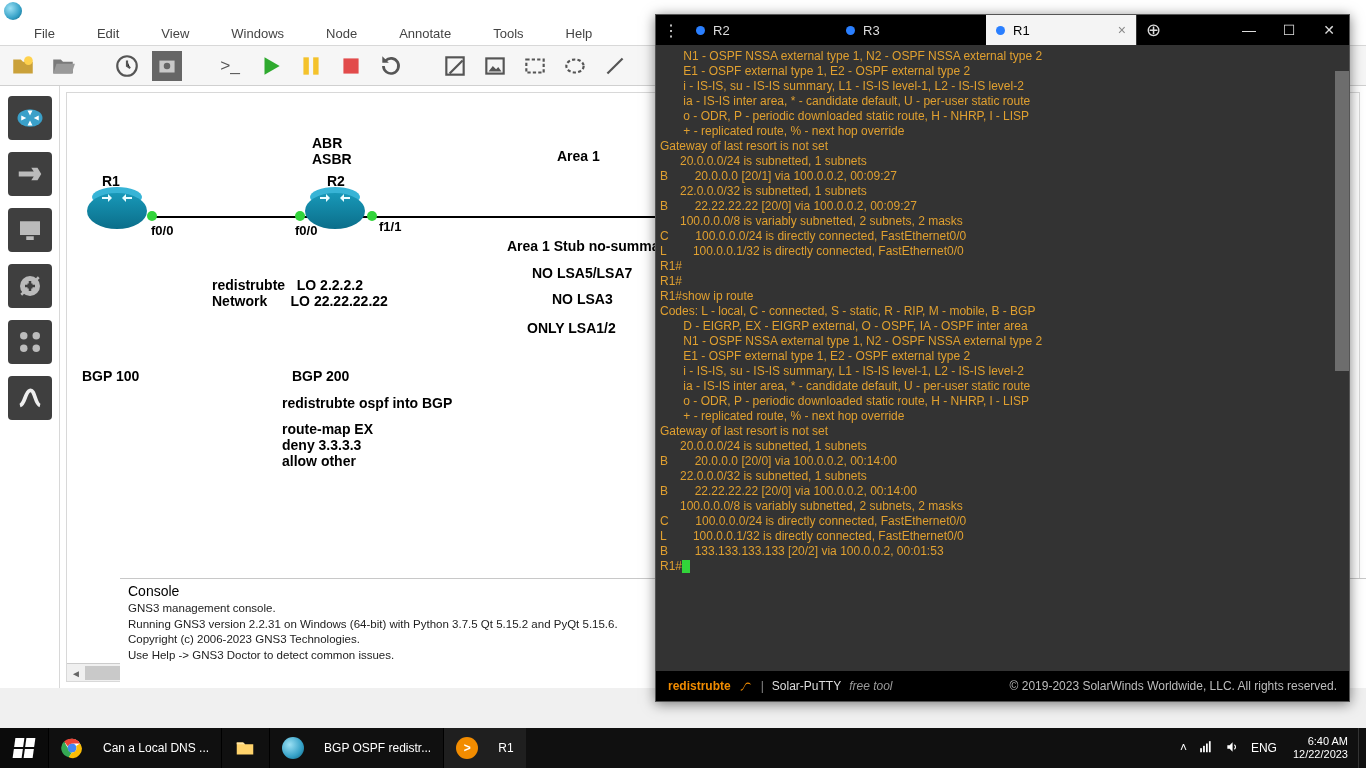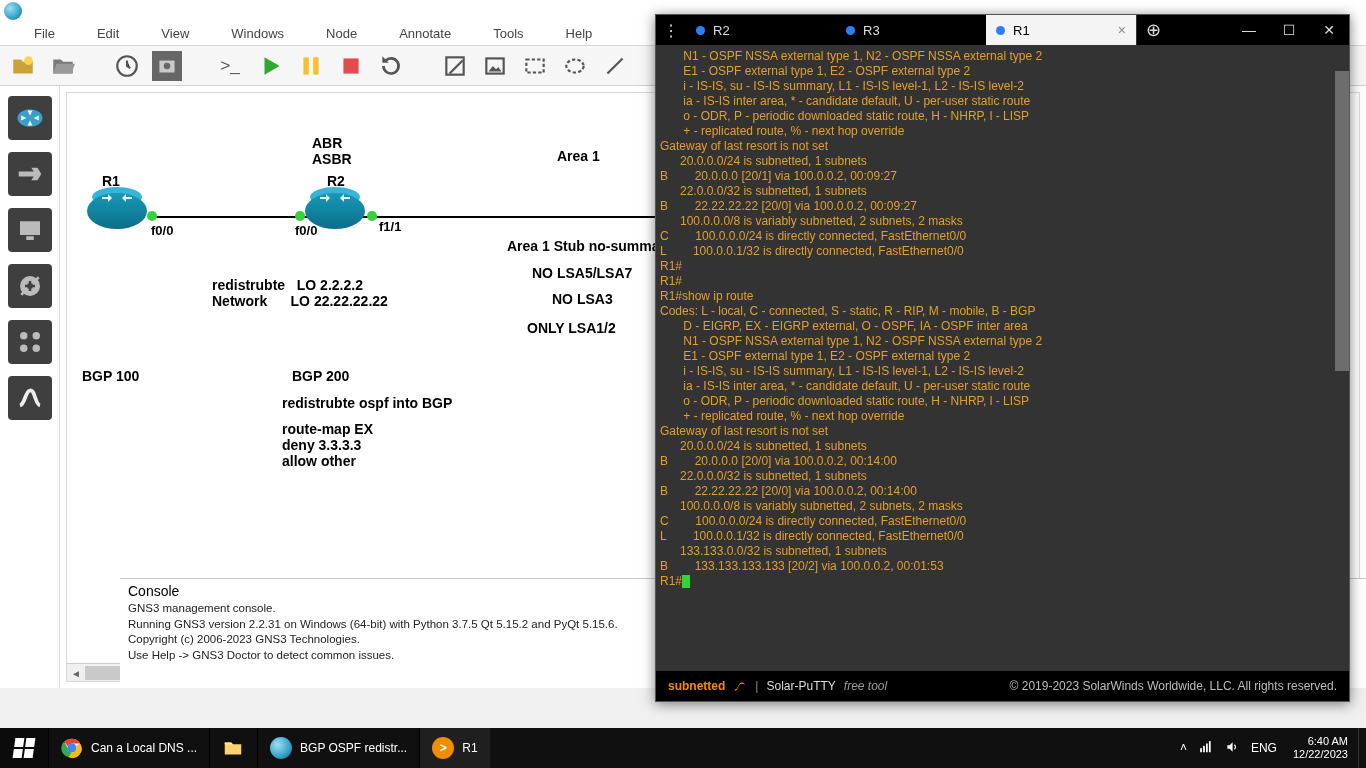--- a/index.html
+++ b/index.html
@@ -68,21 +68,21 @@
 .pstatus .free { color:#9a9a9a; font-style:italic; }
 .pstatus .copy { margin-left:auto; color:#bdbdbd; }
 
 
 .gstat { position:absolute; left:0; right:0; bottom:0; height:22px; background:#fff; border-top:1px solid #d8d8d8; display:flex; justify-content:flex-end; align-items:center; padding:0 8px; font-size:12px; color:#555; gap:4px;}
 .gstat .warn { color:#d9534f; }
 
 
 .taskbar { position:absolute; left:0; right:0; bottom:0; height:40px; background:#101010; display:flex; align-items:stretch; color:#fff; font-size:12px; }
 .taskbar .start { width:48px; background:#0b0b0b; display:flex; align-items:center; justify-content:center; }
-.taskbar .titem { display:flex; align-items:center; gap:8px; padding:0 12px; min-width:60px; border-left:1px solid #000; }
+.taskbar .titem { display:flex; align-items:center; gap:20px; padding:0 12px; min-width:60px; border-left:1px solid #000; }
 .taskbar .titem.active { background:#1f1f1f; }
 .taskbar .titem .ic { width:22px; height:22px; border-radius:3px; display:inline-flex; align-items:center; justify-content:center; }
 .taskbar .spacer { flex:1; }
 .taskbar .tray { display:flex; align-items:center; gap:12px; padding:0 6px; }
 .taskbar .clock { text-align:right; padding:0 10px; line-height:1.2; display:flex; flex-direction:column; justify-content:center; font-size:11px;}
 .taskbar .showdesk { width:8px; border-left:1px solid #333; }
 
 .winlogo { display:grid; grid-template-columns:9px 9px; grid-template-rows:9px 9px; gap:2px; transform: skewX(-8deg);}
 .winlogo span{ background:#fff; }
 </style>
@@ -365,31 +365,30 @@
         <div class="line"></div>
         <div class="line">Gateway of last resort is not set</div>
         <div class="line"></div>
         <div class="line">      20.0.0.0/24 is subnetted, 1 subnets</div>
         <div class="line">B        20.0.0.0 [20/0] via 100.0.0.2, 00:14:00</div>
         <div class="line">      22.0.0.0/32 is subnetted, 1 subnets</div>
         <div class="line">B        22.22.22.22 [20/0] via 100.0.0.2, 00:14:00</div>
         <div class="line">      100.0.0.0/8 is variably subnetted, 2 subnets, 2 masks</div>
         <div class="line">C        100.0.0.0/24 is directly connected, FastEthernet0/0</div>
         <div class="line">L        100.0.0.1/32 is directly connected, FastEthernet0/0</div>
-        <div class="line">      133.133.0.0/32 is subnetted, 1 subnets</div>
         <div class="line">B        133.133.133.133 [20/2] via 100.0.0.2, 00:01:53</div>
       </div>
     <div class="line"><span>R1#</span><span class="cursor"></span></div>
     <div class="scrollbar">
         <div class="thumb"></div>
       </div>
   </div>
 
   <div class="pstatus">
-    <span class="sw">subnetted</span>
+    <span class="sw">redistrubte</span>
     <svg width="14" height="14" viewBox="0 0 24 24">
         <path fill="#f28c00" d="M3 18c6 0 6-12 12-12 4 0 6 4 6 4s-3-2-6-2c-6 0-6 12-12 12z"></path>
       </svg>
     <span style="color:#888">|</span>
     <span style="color:#ddd">Solar-PuTTY</span>
     <span class="free">free tool</span>
     <span class="copy">© 2019-2023 SolarWinds Worldwide, LLC. All rights reserved.</span>
   </div>
 </div>
 

